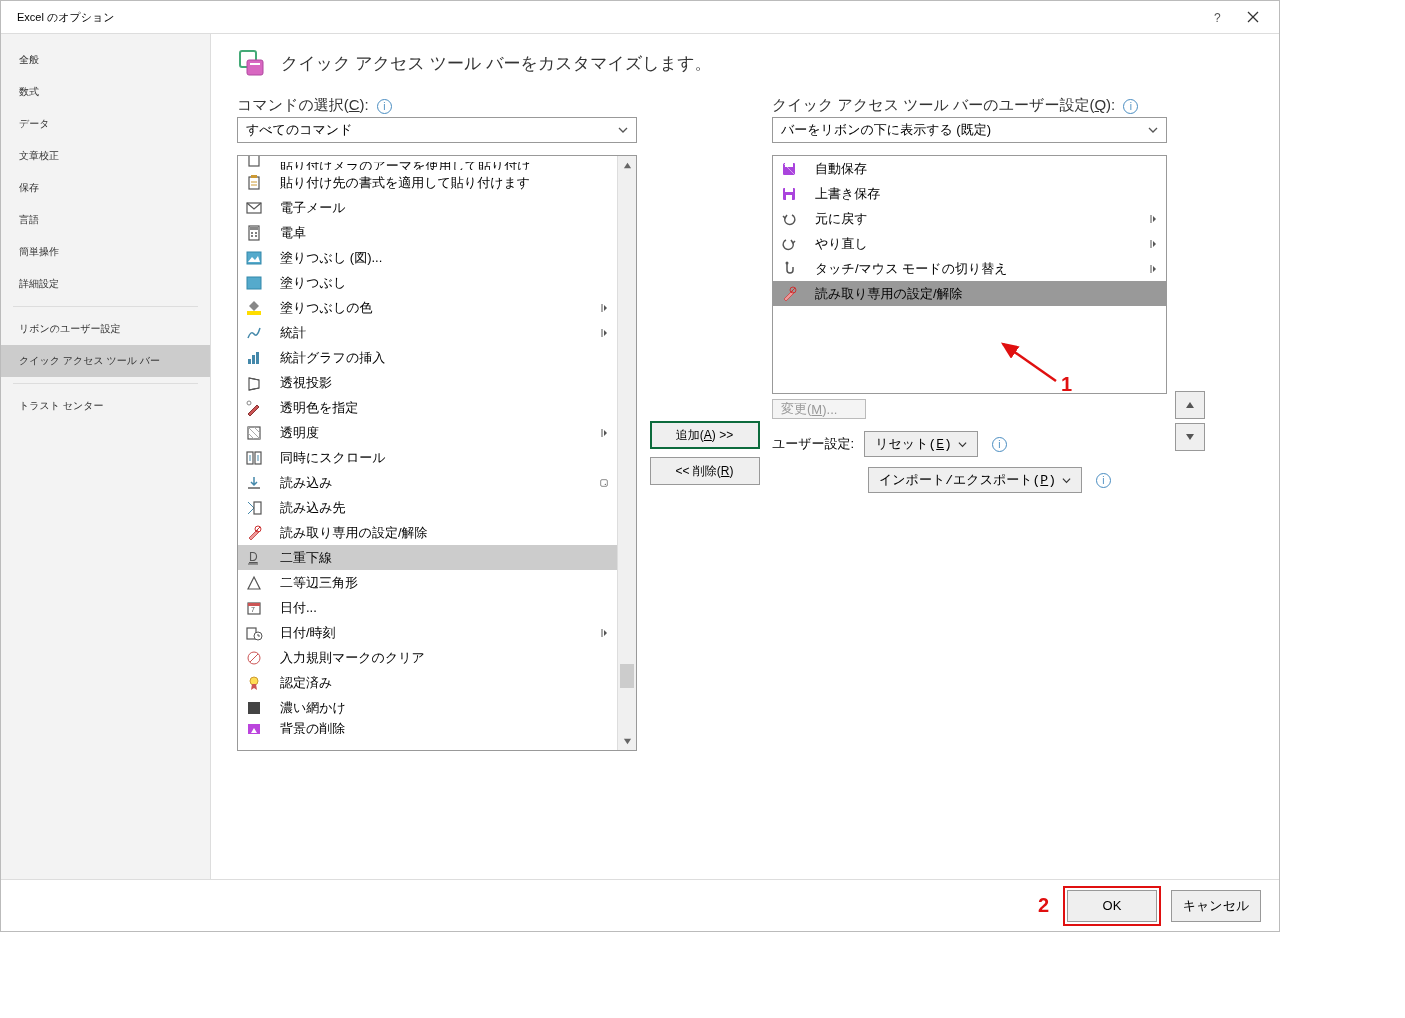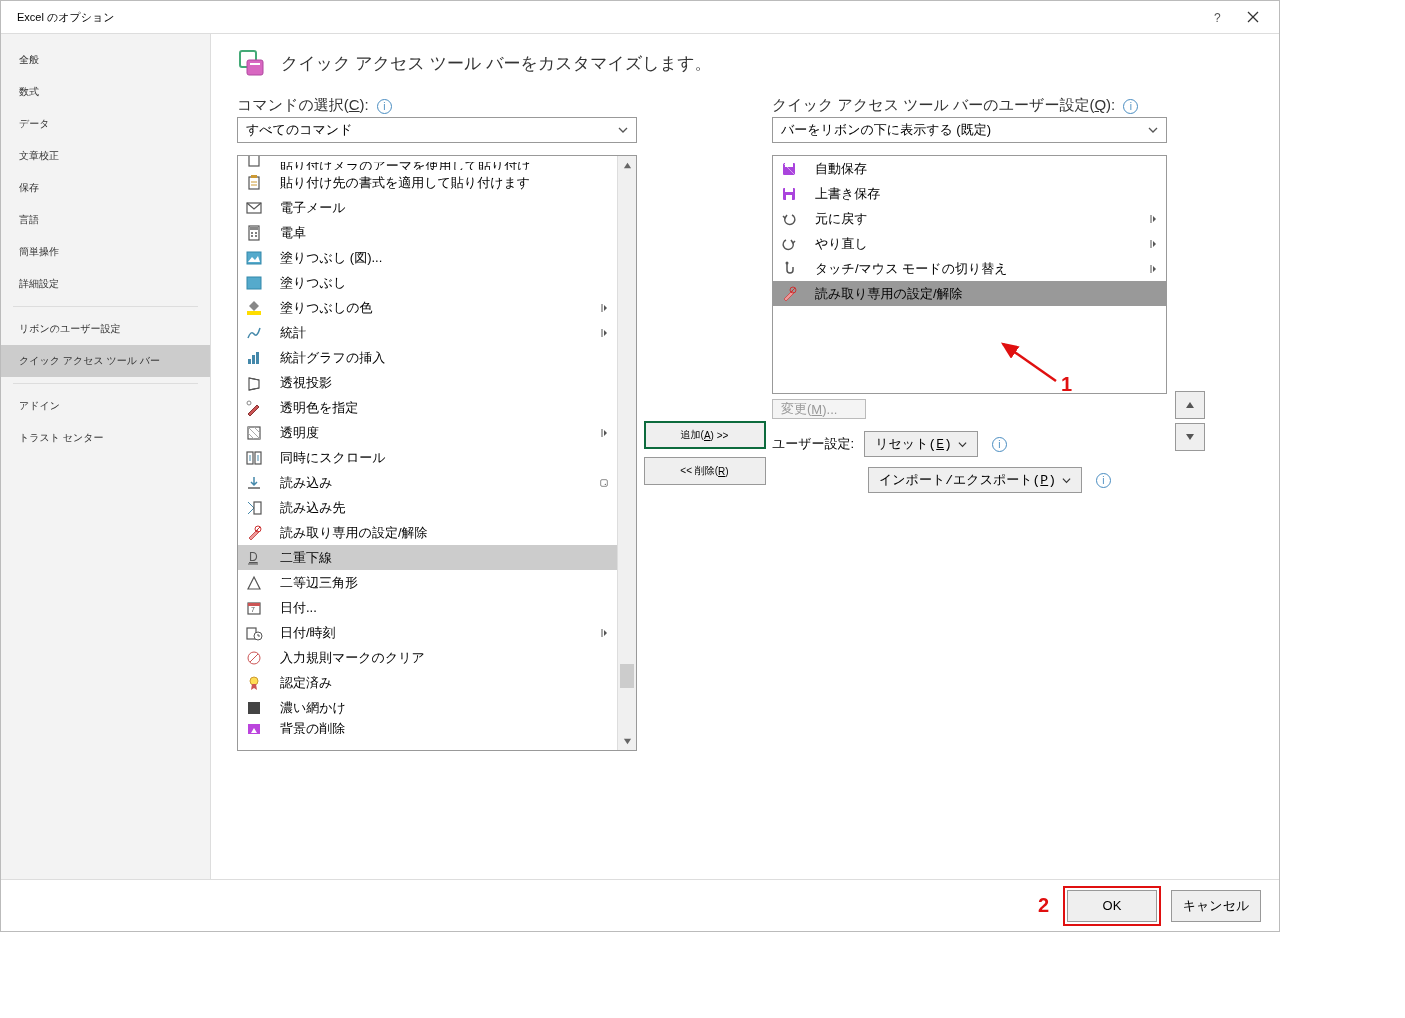--- a/index.html
+++ b/index.html
@@ -54,21 +54,21 @@
 .submenu-ind { width: 14px; display: flex; align-items: center; justify-content: center; }
 .submenu-ind svg { width: 8px; height: 10px; }
 
 .scrollbar { width: 19px; background: #f0f0f0; border-left: 1px solid #ddd; display: flex; flex-direction: column; }
 .scroll-btn { height: 18px; background: #f0f0f0; display: flex; align-items: center; justify-content: center; }
 .scroll-btn svg { width: 9px; height: 9px; fill: #666; }
 .scroll-track { flex: 1; position: relative; }
 .scroll-thumb { position: absolute; left: 2px; right: 2px; background: #ccc; }
 
 .mid-buttons { display: flex; flex-direction: column; align-items: center; justify-content: center; gap: 8px; }
-.action-btn { width: 122px; height: 28px; border: 1px solid #999; background: #efefef; font-size: 10px; display: flex; align-items: center; justify-content: center; }
+.action-btn { width: 110px; height: 28px; border: 1px solid #999; background: #efefef; font-size: 12px; display: flex; align-items: center; justify-content: center; }
 .action-btn.add { border: 2px solid #0d6b3d; }
 
 .right-side { display: flex; gap: 8px; }
 .updown { display: flex; flex-direction: column; gap: 4px; justify-content: center; }
 .updown-btn { width: 30px; height: 28px; border: 1px solid #999; background: #efefef; display: flex; align-items: center; justify-content: center; }
 .updown-btn svg { width: 10px; height: 10px; fill: #555; }
 
 .below-lists { display: flex; margin-top: 10px; }
 .checkbox-row { display: flex; align-items: center; gap: 8px; font-size: 13px; }
 .checkbox { width: 15px; height: 15px; border: 1px solid #666; }
@@ -119,21 +119,20 @@
           <div class="sidebar-item">簡単操作</div>
           <div class="sidebar-item">詳細設定</div>
         </div>
       <div class="sidebar-divider"></div>
       <div id="sidebar-g2">
           <div class="sidebar-item">リボンのユーザー設定</div>
           <div class="sidebar-item active">クイック アクセス ツール バー</div>
         </div>
       <div class="sidebar-divider"></div>
       <div id="sidebar-g3">
-          <div class="sidebar-item">アドイン</div>
           <div class="sidebar-item">トラスト センター</div>
         </div>
     </div>
 
     <div class="main">
       <div class="main-header">
         <span class="main-header-icon">
           <svg viewBox="0 0 30 30">
               <rect x="3" y="3" width="16" height="16" rx="2" fill="none" stroke="#4a7" stroke-width="2"></rect>
               <rect x="10" y="12" width="16" height="15" rx="2" fill="#d867c1" stroke="#b048a0" stroke-width="1"></rect>

